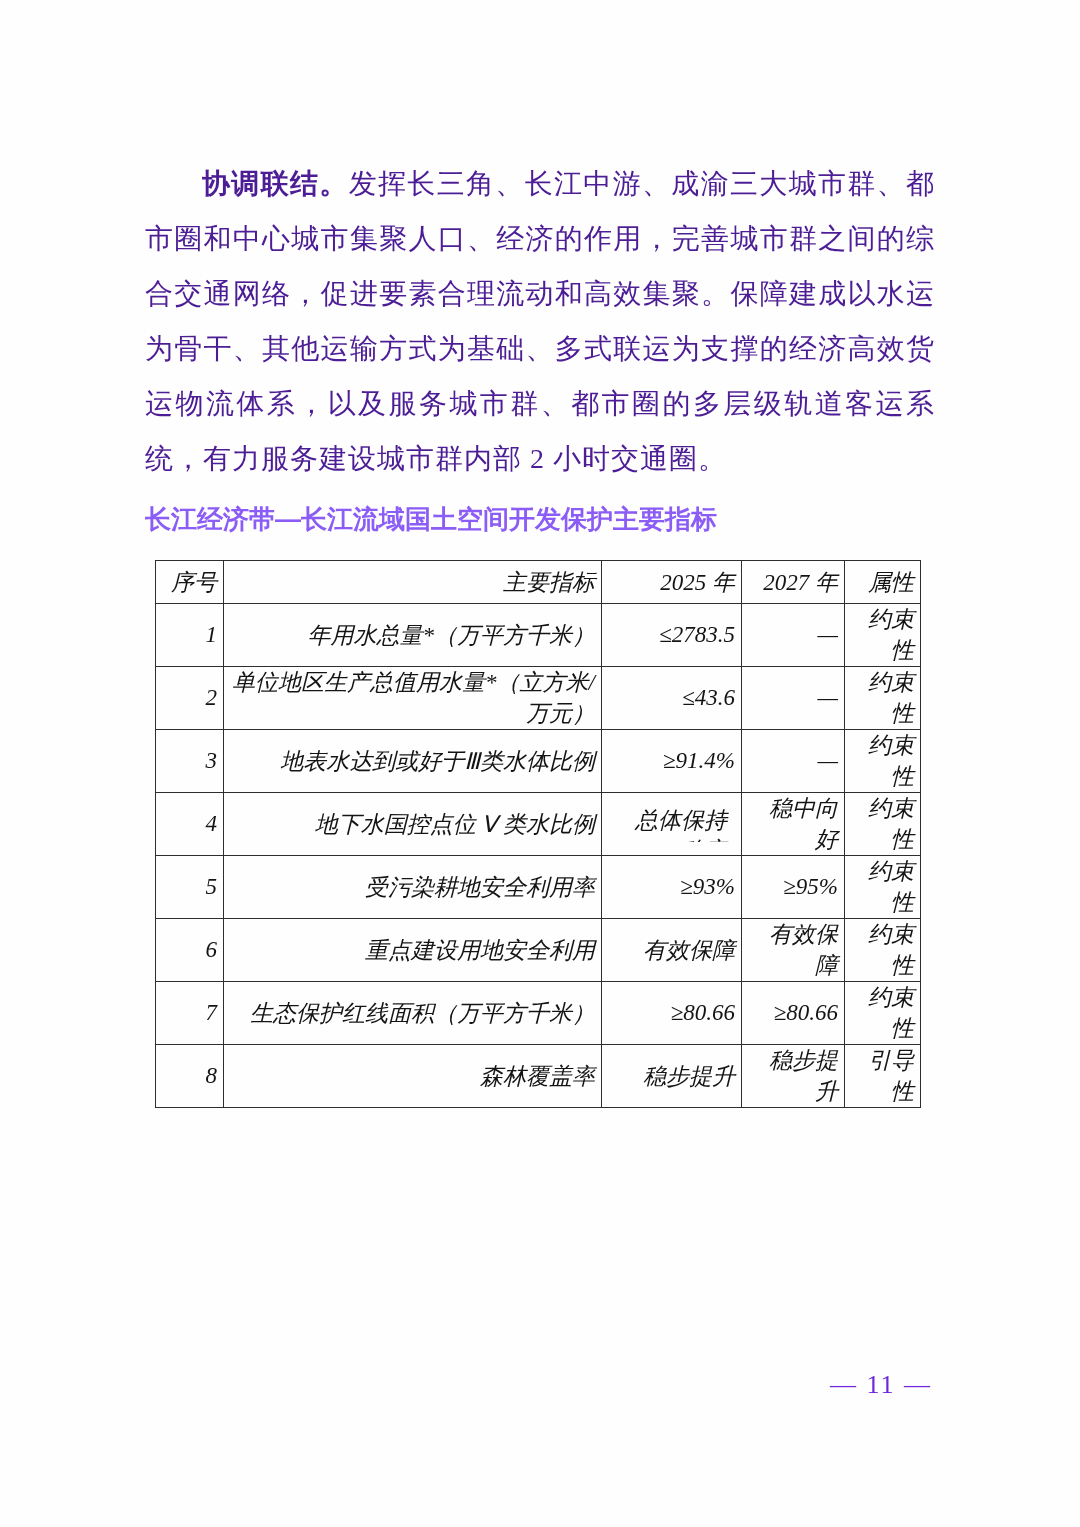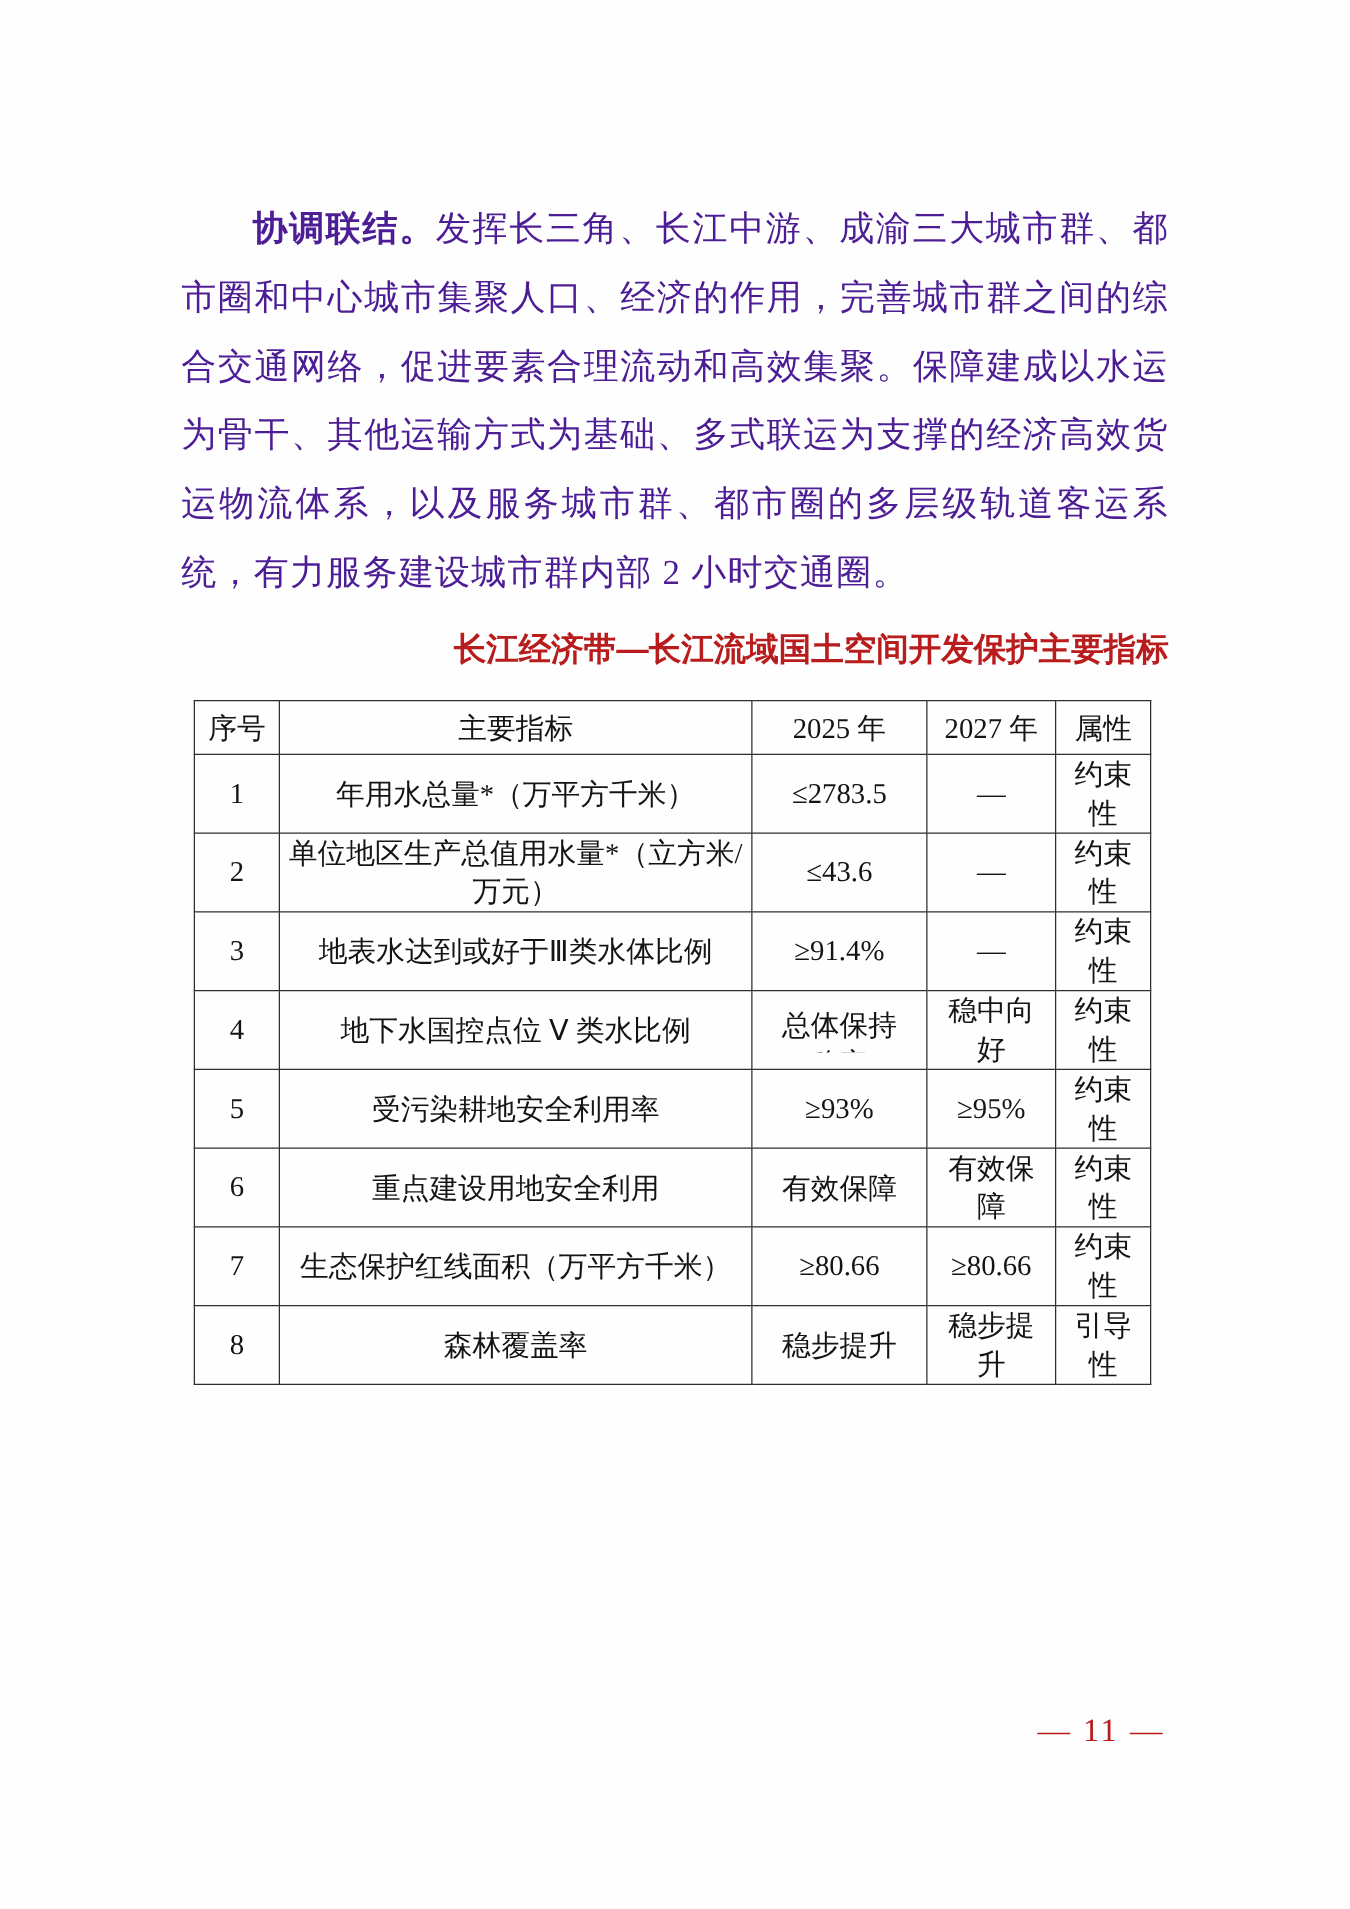--- a/index.html
+++ b/index.html
@@ -19,59 +19,60 @@
     line-height:55px;
     letter-spacing:1px;
     text-align:justify;
     text-justify:inter-character;
     text-indent:57px;
     color:#4c1d95;
   }
   p.para b { font-weight:bold; }
   .table-title {
     margin:16px 0 0 0;
-    text-align:right;
+    text-align:left;
     font-family:"Liberation Sans", sans-serif;
     font-weight:bold;
     font-size:26px;
     line-height:34px;
-    color:#b91c1c;
+    color:#8b5cf6;
   }
   table.indicators {
     border-collapse:collapse;
     table-layout:fixed;
     width:765px;
     margin:24px 0 0 10px;
     font-size:23px;
     color:#141414;
   }
   table.indicators th, table.indicators td {
     border:1px solid #2e2e2e;
-    text-align:center;
+    text-align:right;
     vertical-align:middle;
     padding:0 6px;
     font-weight:normal;
     overflow:hidden;
+    font-style:italic;
   }
   table.indicators th { height:42px; }
   table.indicators td { height:36px; }
   td.ind-name { text-align:left; padding-left:14px; }
   .clip-wrap {
     line-height:30px;
     max-height:36px;
     overflow:hidden;
     padding:0 14px;
   }
   .page-number {
     position:absolute;
     top:1370px;
     right:148px;
     font-size:26px;
     letter-spacing:2px;
-    color:#b91c1c;
+    color:#6d28d9;
   }
 </style>
 </head>
 <body>
 
 <div class="page">
   <div class="content">
 
     <p class="para"><b>协调联结。</b><span>发挥长三角、长江中游、成渝三大城市群、都市圈和中心城市集聚人口、经济的作用，完善城市群之间的综合交通网络，促进要素合理流动和高效集聚。保障建成以水运为骨干、其他运输方式为基础、多式联运为支撑的经济高效货运物流体系，以及服务城市群、都市圈的多层级轨道客运系统，有力服务建设城市群内部 2 小时交通圈。</span></p>
 

